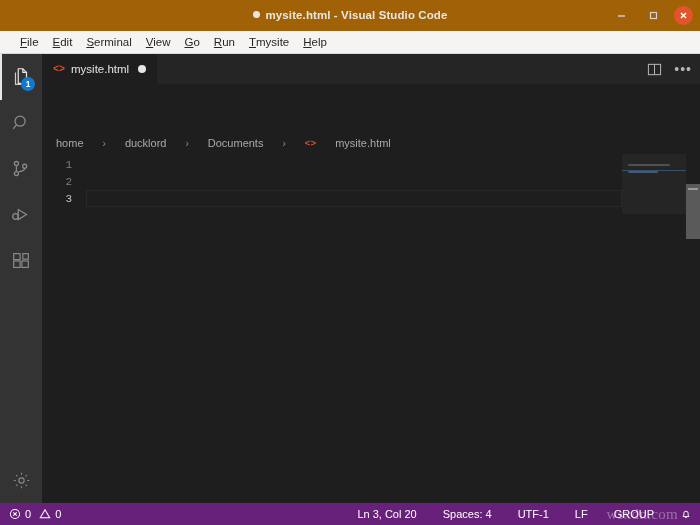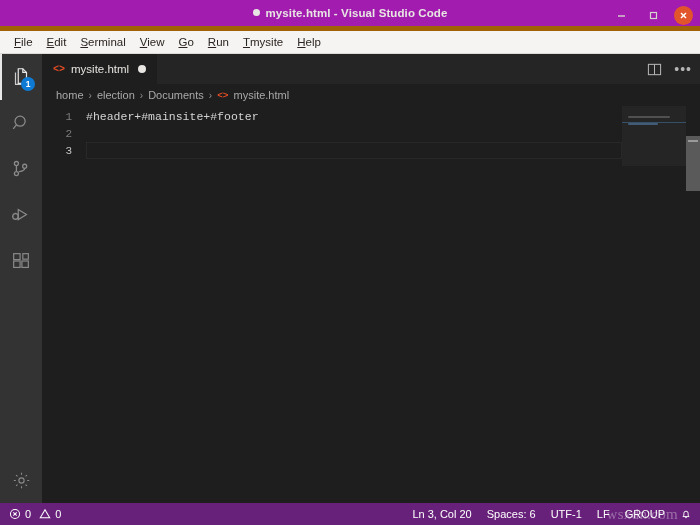--- a/index.html
+++ b/index.html
@@ -12,25 +12,25 @@
   #app {
     position: relative;
     width: 700px; height: 525px;
     display: flex; flex-direction: column;
     background: #1e1e1e;
   }
 
   
   .titlebar {
     height: 31px;
-    background: #a21caf;
+    background: #a16207;
     display: flex; align-items: center;
     position: relative;
     flex: 0 0 31px;
-    border-bottom: 5px solid #a16207;
+    border-bottom: 1px solid #a16207;
   }
   .title-text {
     position: absolute; left: 0; right: 0;
     text-align: center;
     font-size: 11.5px;
     font-weight: bold;
     color: #e8e6e3;
     letter-spacing: .1px;
     white-space: nowrap;
   }
@@ -57,21 +57,21 @@
     background: #e2552c;
     width: 19px; height: 19px;
   }
   .win-btn.close svg { stroke: #ffffff; }
 
   
   .menubar {
     height: 34px;
     background: #f5f4f2;
     display: flex; align-items: flex-start;
-    padding-left: 7px;
+    padding-left: 13px;
     flex: 0 0 22px;
     border-bottom: 1px solid #dcd9d6;
   }
   .menu-item {
     font-size: 11.5px;
     color: #2a2522;
     padding: 0 7px;
     line-height: 22px;
     white-space: nowrap;
   }
@@ -159,24 +159,25 @@
     display: flex; align-items: center; gap: 12px;
     color: #b5b5b5;
   }
   .dots { font-size: 14px; line-height: 8px; letter-spacing: 1px; }
 
   .breadcrumbs {
     height: 22px;
     background: #1e1e1e;
     display: flex; align-items: center;
     padding-left: 14px;
-    gap: 5px;
+    gap: 19px;
     font-size: 11px;
     color: #a9a9a9;
     flex: 0 0 22px;
+    margin-top: 48px;
   }
   .bc-sep { color: #8c8c8c; font-size: 10px; }
   .bc-icon { color: #e44d26; font-size: 9.5px; font-weight: bold;
              font-family: "Liberation Mono", monospace; }
 
   .editorbody {
     flex: 1 1 auto;
     position: relative;
     background: #1e1e1e;
     overflow: hidden;
@@ -276,21 +277,21 @@
     display: flex; align-items: center;
     color: #ffffff;
     font-size: 11px;
     flex: 0 0 22px;
     position: relative;
   }
   .sb-left { display: flex; align-items: center; padding-left: 9px; gap: 4px; }
   .sb-right {
     margin-left: auto;
     display: flex; align-items: center;
-    gap: 15px;
+    gap: 26px;
     padding-right: 8px;
   }
   .sb-item { display: flex; align-items: center; gap: 4px; white-space: nowrap; }
   .watermark {
     position: absolute;
     right: 22px; top: 50%;
     transform: translateY(-50%);
     font-size: 15px;
     color: rgba(255,255,255,0.34);
     font-family: "Liberation Serif", serif;
@@ -423,35 +424,34 @@
                 <line x1="8" y1="2.5" x2="8" y2="13.5"></line>
             </svg>
           </span>
           <span class="dots">•••</span>
         </div>
       </div>
 
       <div class="breadcrumbs">
         <span>home</span>
         <span class="bc-sep">›</span>
-        <span>election</span>
+        <span>ducklord</span>
         <span class="bc-sep">›</span>
         <span>Documents</span>
         <span class="bc-sep">›</span>
         <span class="bc-icon">&lt;&gt;</span>
         <span>mysite.html</span>
       </div>
 
       <div class="editorbody">
 
         <div class="codearea">
 
           <div class="codeline" style="margin-top:2px;">
             <span class="lnum">1</span>
-            <span class="ltext">#header+#mainsite+#footer</span>
           </div>
 
           <div class="codeline">
             <span class="lnum">2</span>
             <span class="ltext"></span>
           </div>
 
           <div class="codeline" style="position:relative;">
             <span class="cur-line-box"></span>
             <span class="lnum cur">3</span>
@@ -491,21 +491,21 @@
           <svg width="12" height="12" viewBox="0 0 14 14" fill="none" stroke="#ffffff" stroke-width="1.2">
             <path d="M7 2L12.5 11.5H1.5z"></path>
           </svg>
         </span>
         <span>0</span>
       </div>
     </div>
 
     <div class="sb-right">
       <span class="sb-item">Ln 3, Col 20</span>
-      <span class="sb-item">Spaces: 6</span>
+      <span class="sb-item">Spaces: 4</span>
       <span class="sb-item">UTF-1</span>
       <span class="sb-item">LF</span>
       <span class="sb-item">GROUP</span>
       <span class="sb-item">
         <svg width="12" height="12" viewBox="0 0 14 14" fill="none" stroke="#ffffff" stroke-width="1.1">
           <path d="M3.5 10h7l-1-1.6V6.2a2.5 2.5 0 0 0-5 0v2.2z"></path>
             <path d="M6 11.2h2"></path>
         </svg>
       </span>
     </div>

